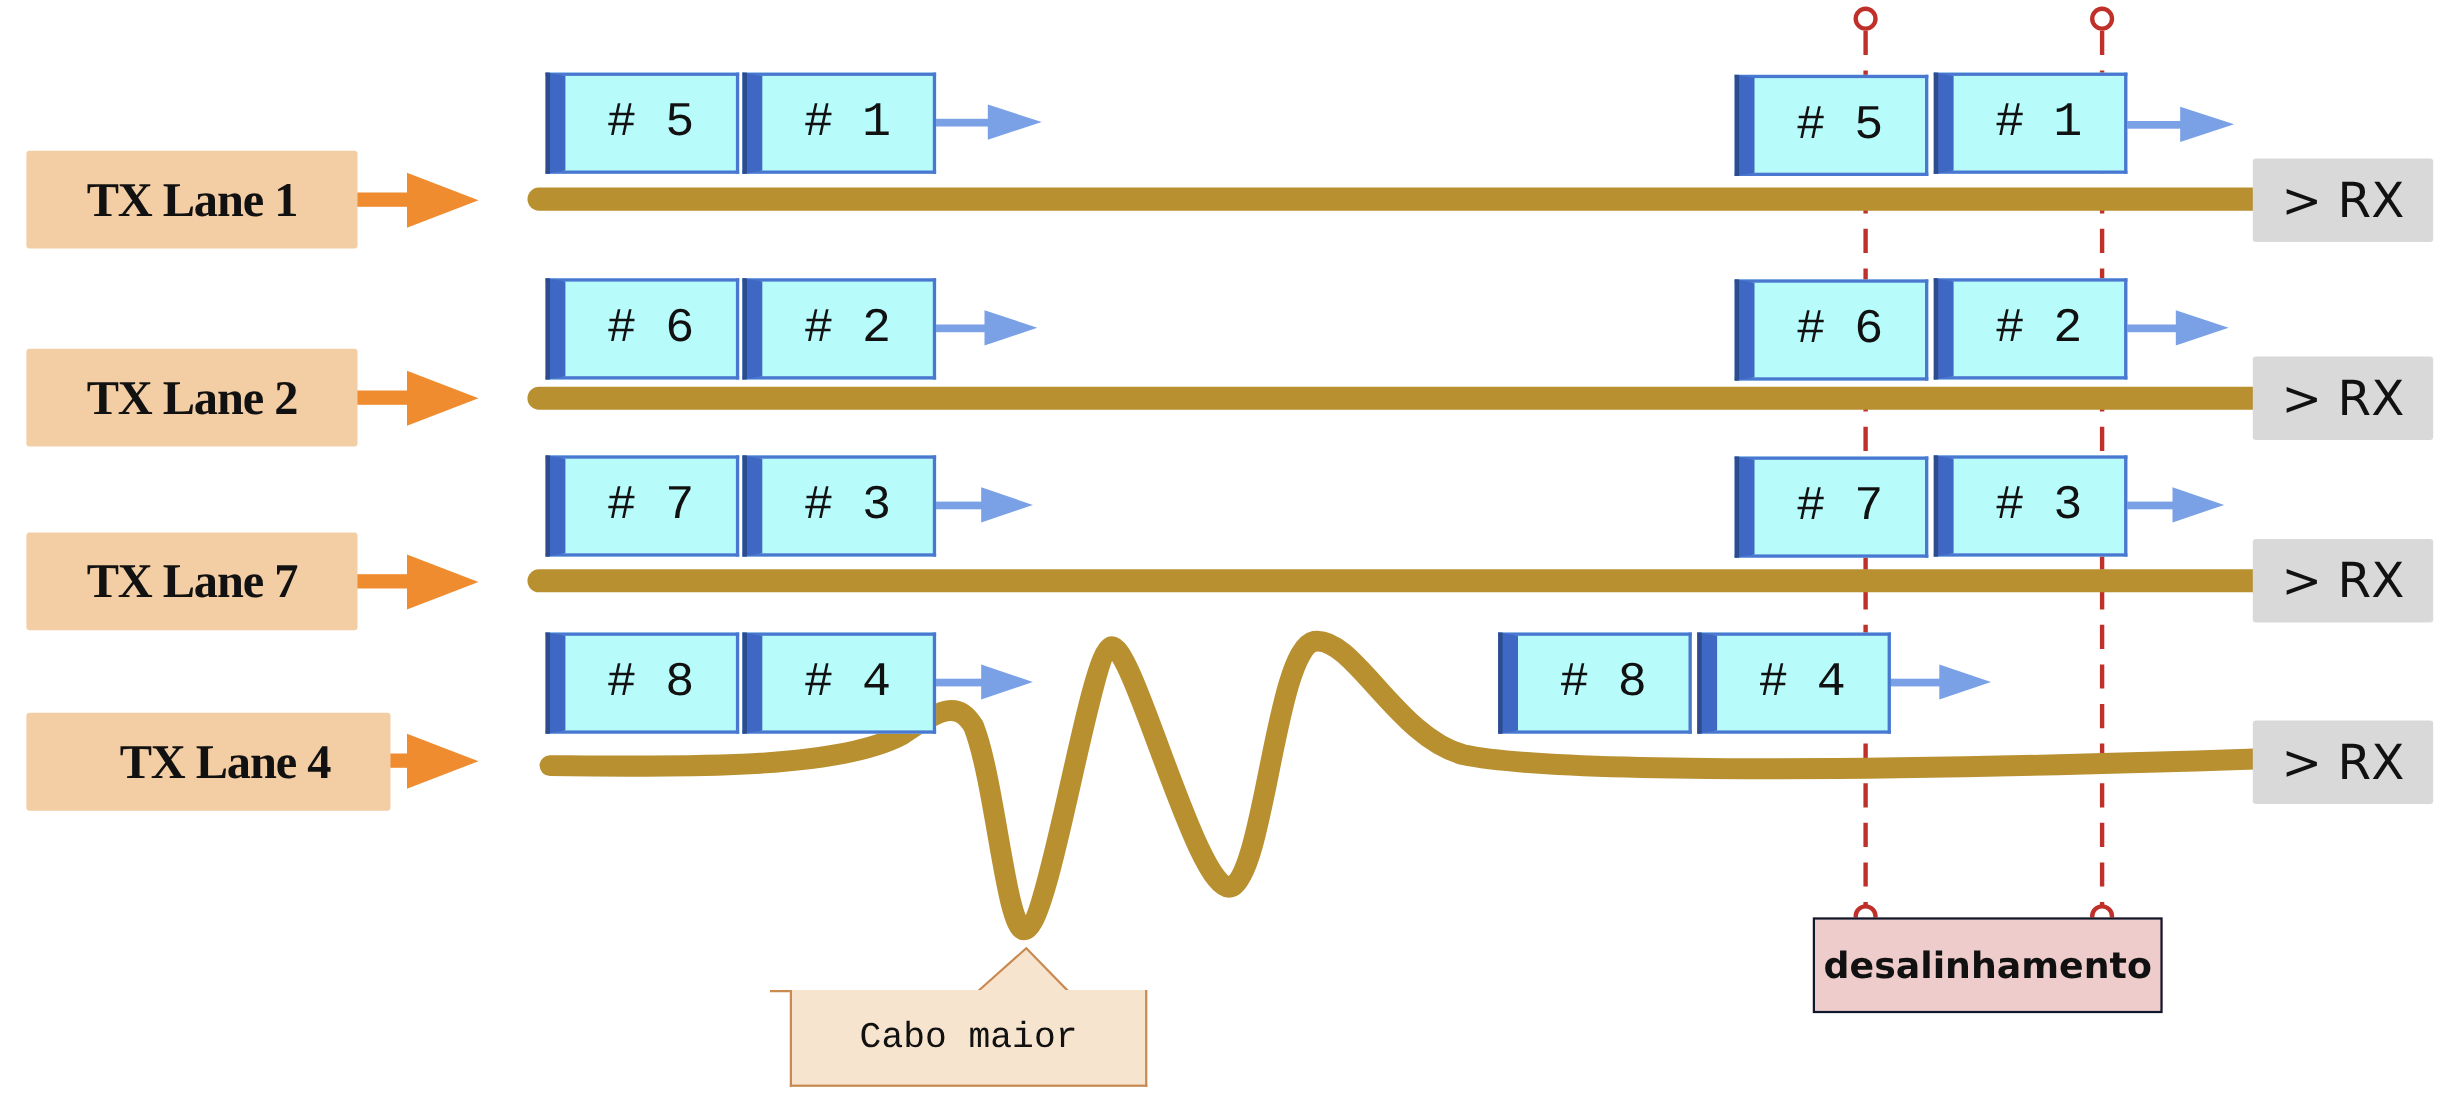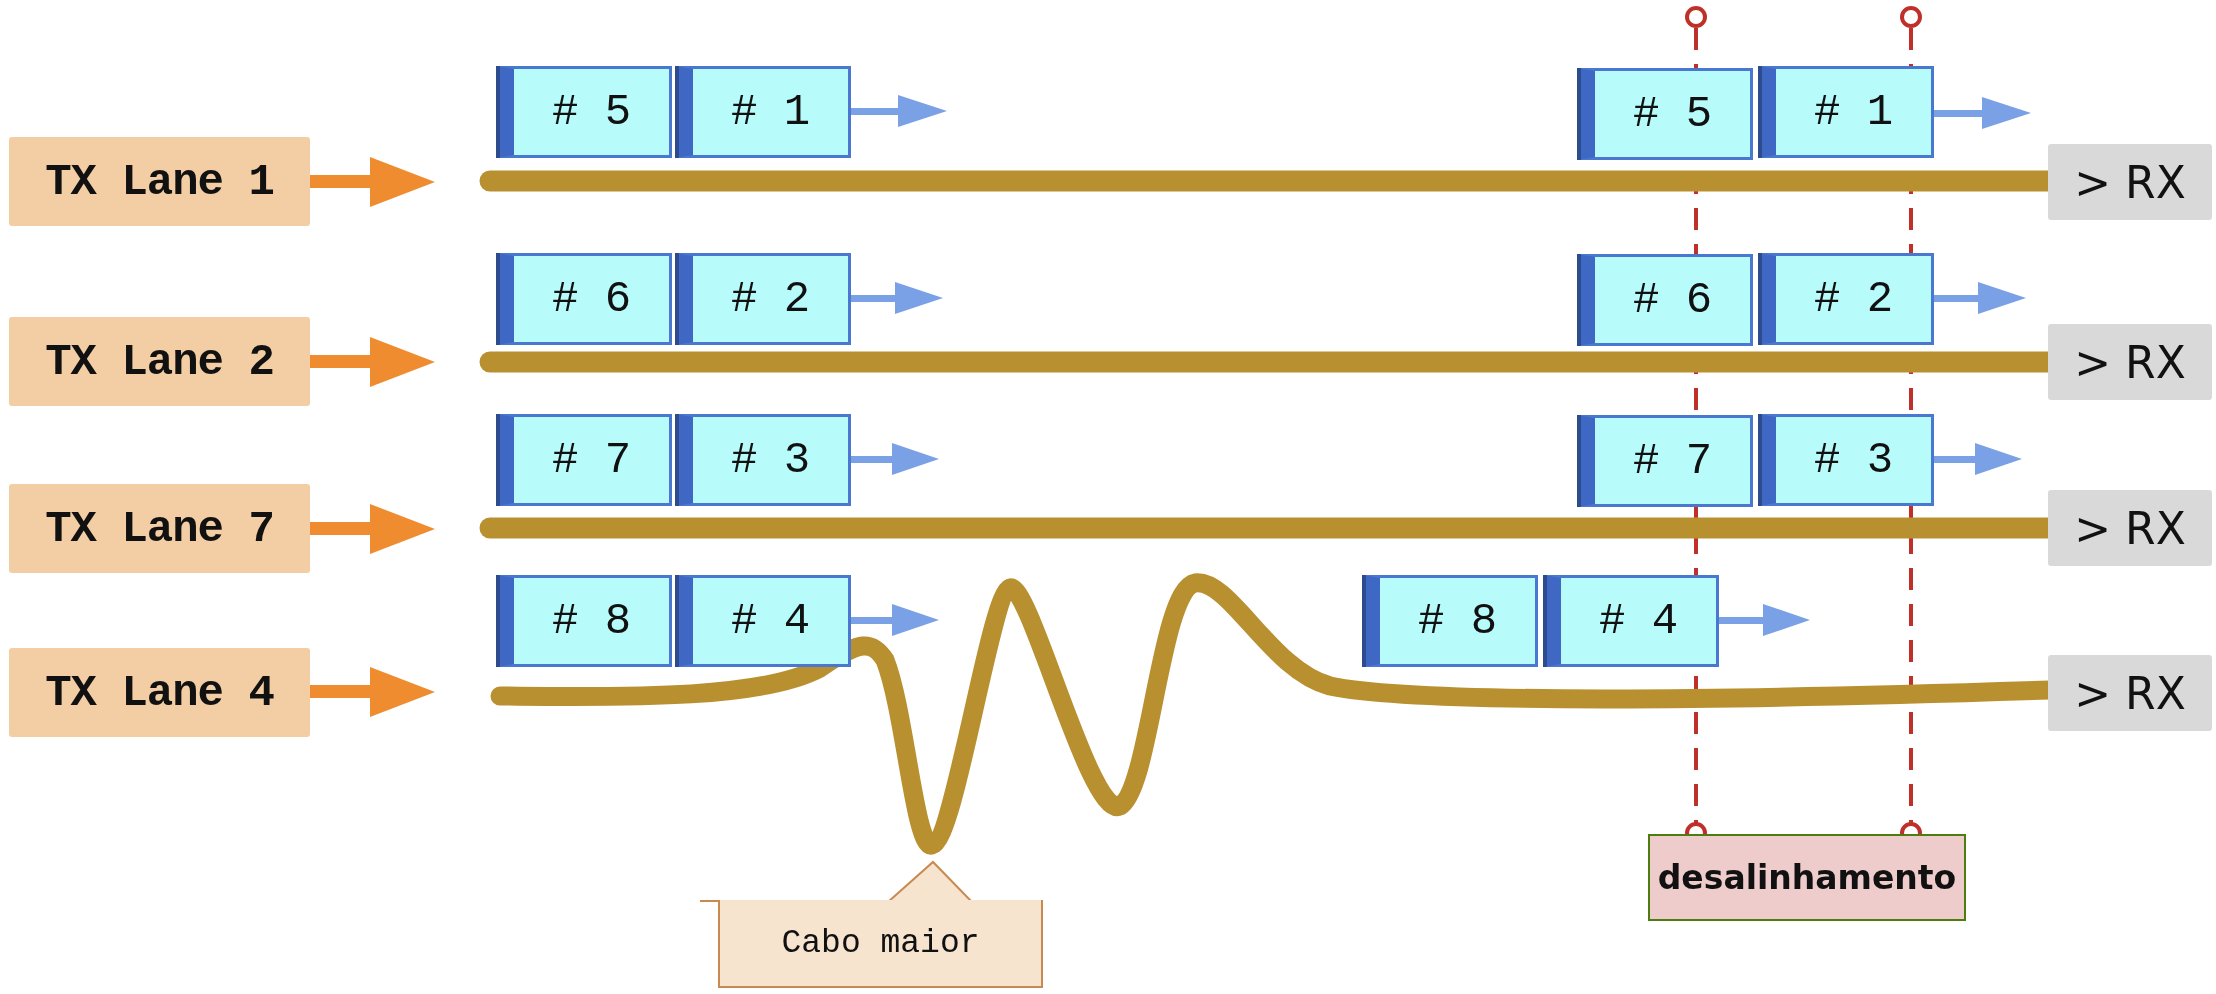--- a/index.html
+++ b/index.html
@@ -1,22 +1,22 @@
 <!DOCTYPE html>
 <html><head>
 <meta charset="utf-8">
 <style>
   html,body{margin:0;padding:0;background:#fff;}
   body{width:2216px;height:994px;position:relative;overflow:hidden;font-family:"Liberation Sans",sans-serif;}
   svg{position:absolute;left:0;top:0;}
-  .tx{position:absolute;left:9px;width:301px;height:89px;background:#f3cda3;border-radius:3px;display:flex;align-items:center;justify-content:center;font-family:Liberation Mono, monospace;font-weight:bold;font-size:44px;color:#111;letter-spacing:-1px;}
+  .tx{position:absolute;left:24px;width:301px;height:89px;background:#f3cda3;border-radius:3px;display:flex;align-items:center;justify-content:center;font-family:Liberation Serif, serif;font-weight:bold;font-size:44px;color:#111;letter-spacing:-1px;}
   .rx{position:absolute;left:2048px;width:164px;height:76px;background:#d9d9d9;border-radius:3px;display:flex;align-items:center;justify-content:center;font-family:"DejaVu Sans",sans-serif;font-weight:normal;font-size:44px;color:#111;}
   .pkt{position:absolute;width:155px;height:86px;background:#b7fbfb;border:3px solid #4a78d0;border-left:18px solid #3e68c4;box-sizing:content-box;display:flex;align-items:center;justify-content:center;font-family:"Liberation Mono",monospace;font-size:44px;color:#111;}
   .pkt::before{content:"";position:absolute;left:-18px;top:-3px;bottom:-3px;width:4px;background:#2c4c8e;}
-  .label-desal{position:absolute;left:1648px;top:834px;width:314px;height:83px;background:#efcccc;border:2px solid #4d7c0f;display:flex;align-items:center;justify-content:center;font-family:"DejaVu Sans",sans-serif;font-weight:bold;font-size:33px;color:#111;}
+  .label-desal{position:absolute;left:1648px;top:834px;width:314px;height:83px;background:#efcccc;border:2px solid #0f172a;display:flex;align-items:center;justify-content:center;font-family:"DejaVu Sans",sans-serif;font-weight:bold;font-size:33px;color:#111;}
   .label-cabo{position:absolute;left:700px;top:900px;width:321px;height:86px;background:#f7e4cf;border:2px solid #c98a52;border-top:none;display:flex;align-items:center;justify-content:center;font-family:"Liberation Mono",monospace;font-size:33px;color:#111;margin-left:18px;}
 </style>
 </head>
 <body>
 
 <svg width="2216" height="994" viewBox="0 0 2216 994">
 
   <g fill="#f08c30">
     <g>
         <rect x="308" y="175" width="65" height="13"></rect>
@@ -88,21 +88,21 @@
   </g>
 
   <polygon points="888,902 933,862 972,902" fill="#f7e4cf" stroke="#c98a52" stroke-width="2"></polygon>
   <line x1="700" y1="901" x2="888" y2="901" stroke="#c98a52" stroke-width="2"></line>
   <line x1="972" y1="901" x2="1023" y2="901" stroke="#c98a52" stroke-width="2"></line>
 </svg>
 
 <div class="tx" style="top:137px;">TX Lane 1</div>
 <div class="tx" style="top:317px;">TX Lane 2</div>
 <div class="tx" style="top:484px;">TX Lane 7</div>
-<div class="tx" style="top:648px;">TX Lane 4</div>
+<div class="tx" style="top:648px;padding-left:30px;">TX Lane 4</div>
 
 <div class="rx" style="top:144px;">&gt; RX</div>
 <div class="rx" style="top:324px;">&gt; RX</div>
 <div class="rx" style="top:490px;">&gt; RX</div>
 <div class="rx" style="top:655px;">&gt; RX</div>
 
 <div class="pkt" style="left:496px;top:66px;"># 5</div>
 <div class="pkt" style="left:675px;top:66px;"># 1</div>
 <div class="pkt" style="left:496px;top:253px;"># 6</div>
 <div class="pkt" style="left:675px;top:253px;"># 2</div>

